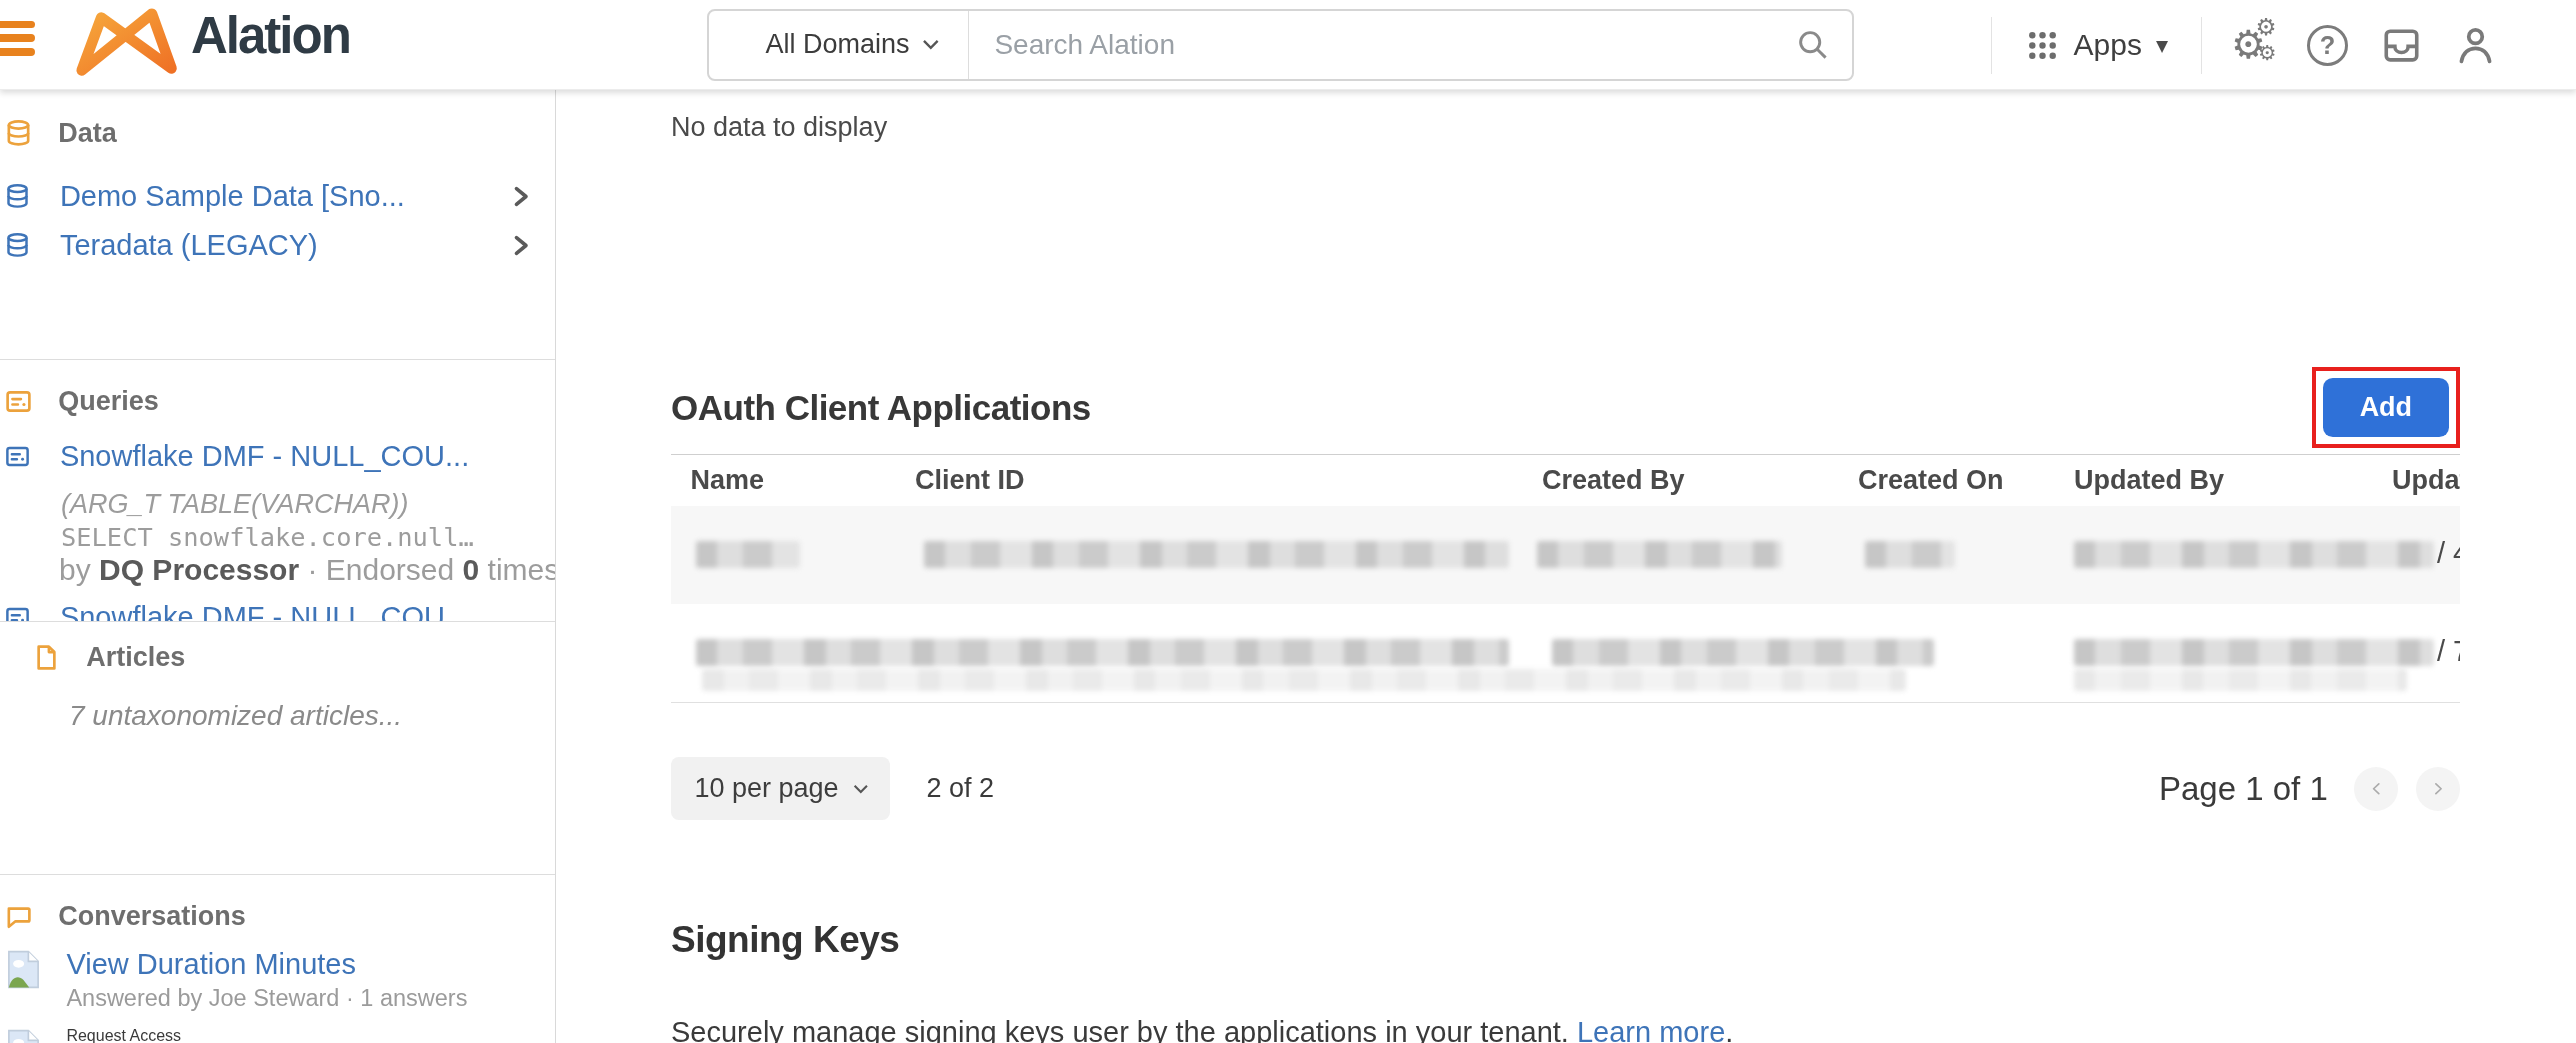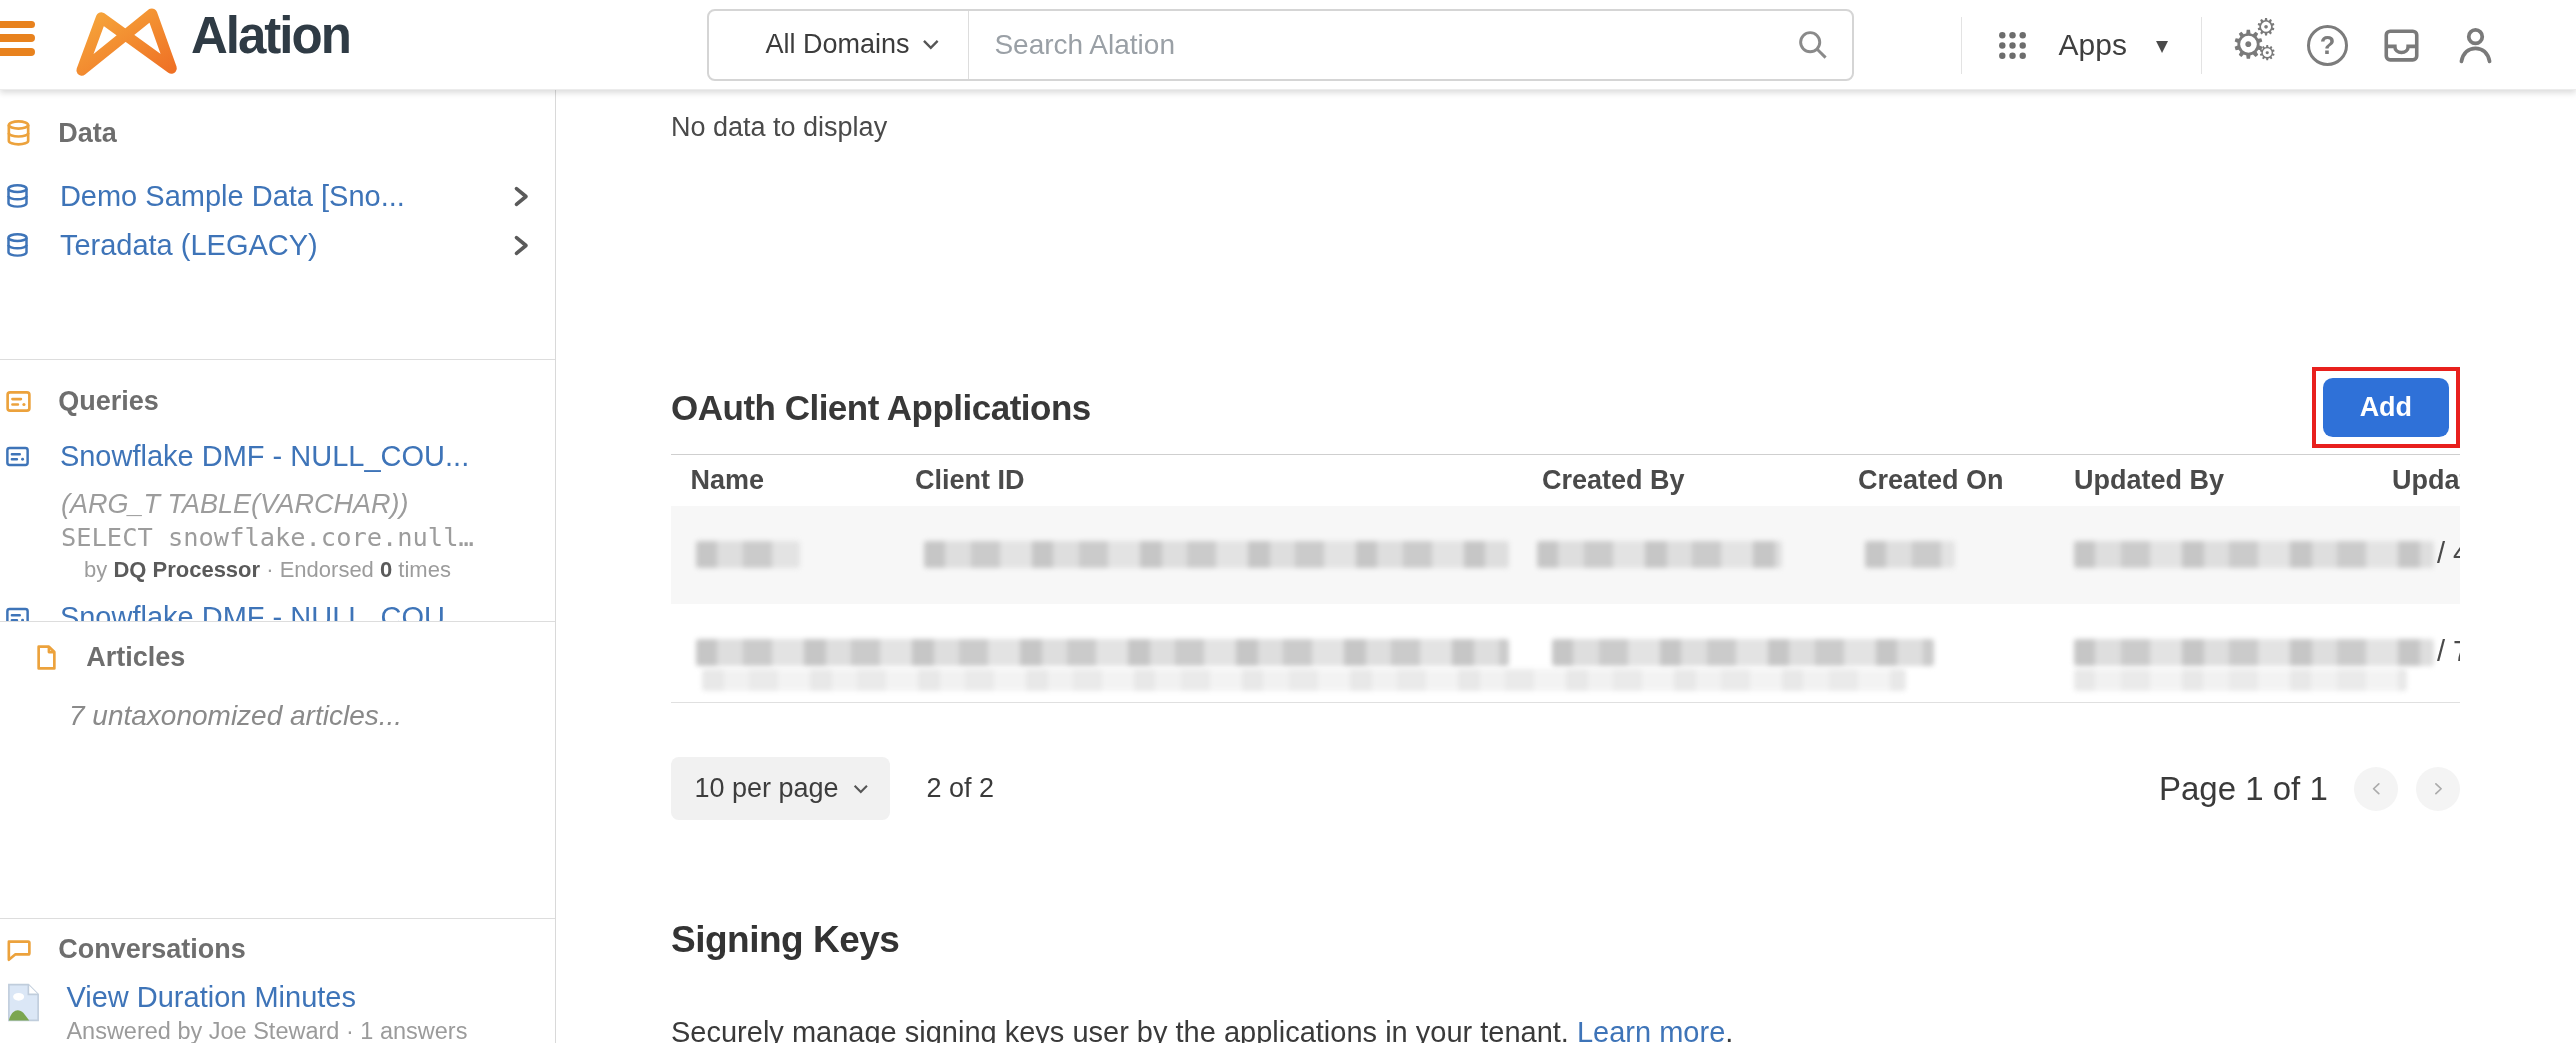--- a/index.html
+++ b/index.html
@@ -28,21 +28,21 @@
     padding:0 15.7px 0 23.5px; border-right:1px solid #ddd; font-size:27px; color:#3c3c3c; cursor:pointer;
   }
   .search-input {
     flex:1; height:100%; border:none; outline:none; font-size:28px; color:#444;
     padding-left:25.4px; font-family:inherit; background:transparent;
   }
   .search-input::placeholder { color:#9aa0a6; }
   .search-btn { margin-right:21.5px; display:flex; cursor:pointer; }
   .top-right { position:absolute; right:0; top:0; height:90px; display:flex; align-items:center; padding-right:78px; }
   .vdiv { width:1px; height:57px; background:#e3e3e3; }
-  .apps-btn { display:flex; align-items:center; gap:29px; margin:0 33px; cursor:pointer; }
+  .apps-btn { display:flex; align-items:center; gap:14px; margin:0 33px; cursor:pointer; }
   .apps-label { font-size:30px; color:#3f3f3f; }
   .apps-caret { font-size:15.7px; color:#4a4a4a; font-family:"DejaVu Sans",sans-serif; }
   .top-icon { margin-left:29px; cursor:pointer; display:flex; align-items:center; justify-content:center; width:45px; height:45px; }
   .gears { position:relative; width:49px; height:47px; color:#7a7a7a; font-family:"DejaVu Sans",sans-serif; }
   .gear-big { position:absolute; left:0; top:3.9px; font-size:39px; line-height:1; }
   .gear-small { position:absolute; left:24.5px; top:-5.9px; font-size:23.5px; line-height:1; }
   .gear-tiny { position:absolute; left:27px; top:21.5px; font-size:20.6px; line-height:1; }
   .help-circle {
     width:41px; height:41px; border:3.4px solid #7c7c7c; border-radius:50%;
     display:flex; align-items:center; justify-content:center; font-size:25.4px; font-weight:bold; color:#7c7c7c;
@@ -54,21 +54,21 @@
   .sec-queries { top:269px; height:262px; border-top:1px solid #ddd; }
   .sec-articles { top:531px; height:253px; border-top:1px solid #ddd;padding-left:28px; }
   .sec-conversations { top:784px; bottom:0; border-top:1px solid #ddd; }
   .sec-head { display:flex; align-items:center; height:39px; padding-left:3.9px; }
   .sec-head .sec-title { margin-left:25.4px; font-size:27px; font-weight:bold; color:#6e6e6e; }
   .side-item { position:relative; display:flex; align-items:center; height:49px; padding-left:3.9px; }
   .side-item .lbl { margin-left:29px; font-size:29px; color:#3E74B8; cursor:pointer; white-space:nowrap; }
   .side-item .chev { position:absolute; right:21.5px; display:flex; }
   .q-sub { padding-left:61px; font-size:27px; font-style:italic; color:#9c9c9c; height:35px; line-height:35px; margin-top:7.8px; white-space:nowrap; }
   .q-sql { padding-left:61px; font-size:25.4px; color:#9c9c9c; height:31px; line-height:31px; font-family:"DejaVu Sans Mono",monospace; white-space:nowrap; }
-  .q-meta { padding-left:84px; font-size:22px; color:#9c9c9c; height:33px; line-height:33px; white-space:nowrap; }
+  .q-meta { padding-left:59px; font-size:30px; color:#9c9c9c; height:33px; line-height:33px; white-space:nowrap; }
   .q-meta b { color:#5a5a5a; }
   .clipped-q { position:absolute; top:235px; left:0; right:0; height:59px; }
   .art-note { margin-top:23.5px; padding-left:41px; font-size:28px; font-style:italic; color:#8a8a8a; }
   .conv-item { display:flex; margin-top:11.7px; padding-left:3.9px; gap:23.5px; }
   .conv-meta { font-size:23.5px; color:#9b9b9b; margin-top:3.9px; }
   .conv-item .lbl2 { font-size:29px; color:#3E74B8; cursor:pointer; }
   .conv-clipped { display:flex; margin-top:15.7px; padding-left:3.9px; gap:23.5px; align-items:flex-start; }
   
   .main { position:absolute; left:557px; top:90px; right:0; bottom:0; padding:0 116px 0 114px; overflow:hidden; }
   .empty-state { margin-top:21.5px; font-size:27px; line-height:31px; color:#4a4a4a; }
@@ -273,21 +273,21 @@
       <div class="sec-head">
         <svg width="29" height="29" viewBox="0 0 24 24">
           <path d="M5.5 3h8.5l4.5 4.5V21H5.5z" fill="none" stroke="#ECA23C" stroke-width="2.2" stroke-linejoin="round"></path>
           <path d="M14 3v4.5h4.5" fill="none" stroke="#ECA23C" stroke-width="2.2" stroke-linejoin="round"></path>
         </svg>
         <span class="sec-title">Articles</span>
       </div>
       <div class="art-note">7 untaxonomized articles...</div>
     </div>
 
-    <div class="side-sec sec-conversations" style="padding-top:11px;margin-top:44px;">
+    <div class="side-sec sec-conversations" style="padding-top:22px;">
       <div class="sec-head">
         <svg width="29" height="29" viewBox="0 0 24 24">
           <path d="M4 5.5h16a1 1 0 0 1 1 1V15a1 1 0 0 1-1 1H9.5L4 20.5V6.5a1 1 0 0 1 1-1z" fill="none" stroke="#ECA23C" stroke-width="2.2" stroke-linejoin="round"></path>
         </svg>
         <span class="sec-title">Conversations</span>
       </div>
       <div class="conv-item">
         <svg width="39" height="43" viewBox="0 0 24 26">
           <path d="M3 2h12l6 6v16H3z" fill="#dbe7f6" stroke="#c0cddc" stroke-width="1"></path>
           <path d="M15 2v6h6" fill="#fff" stroke="#c0cddc" stroke-width="1"></path>

